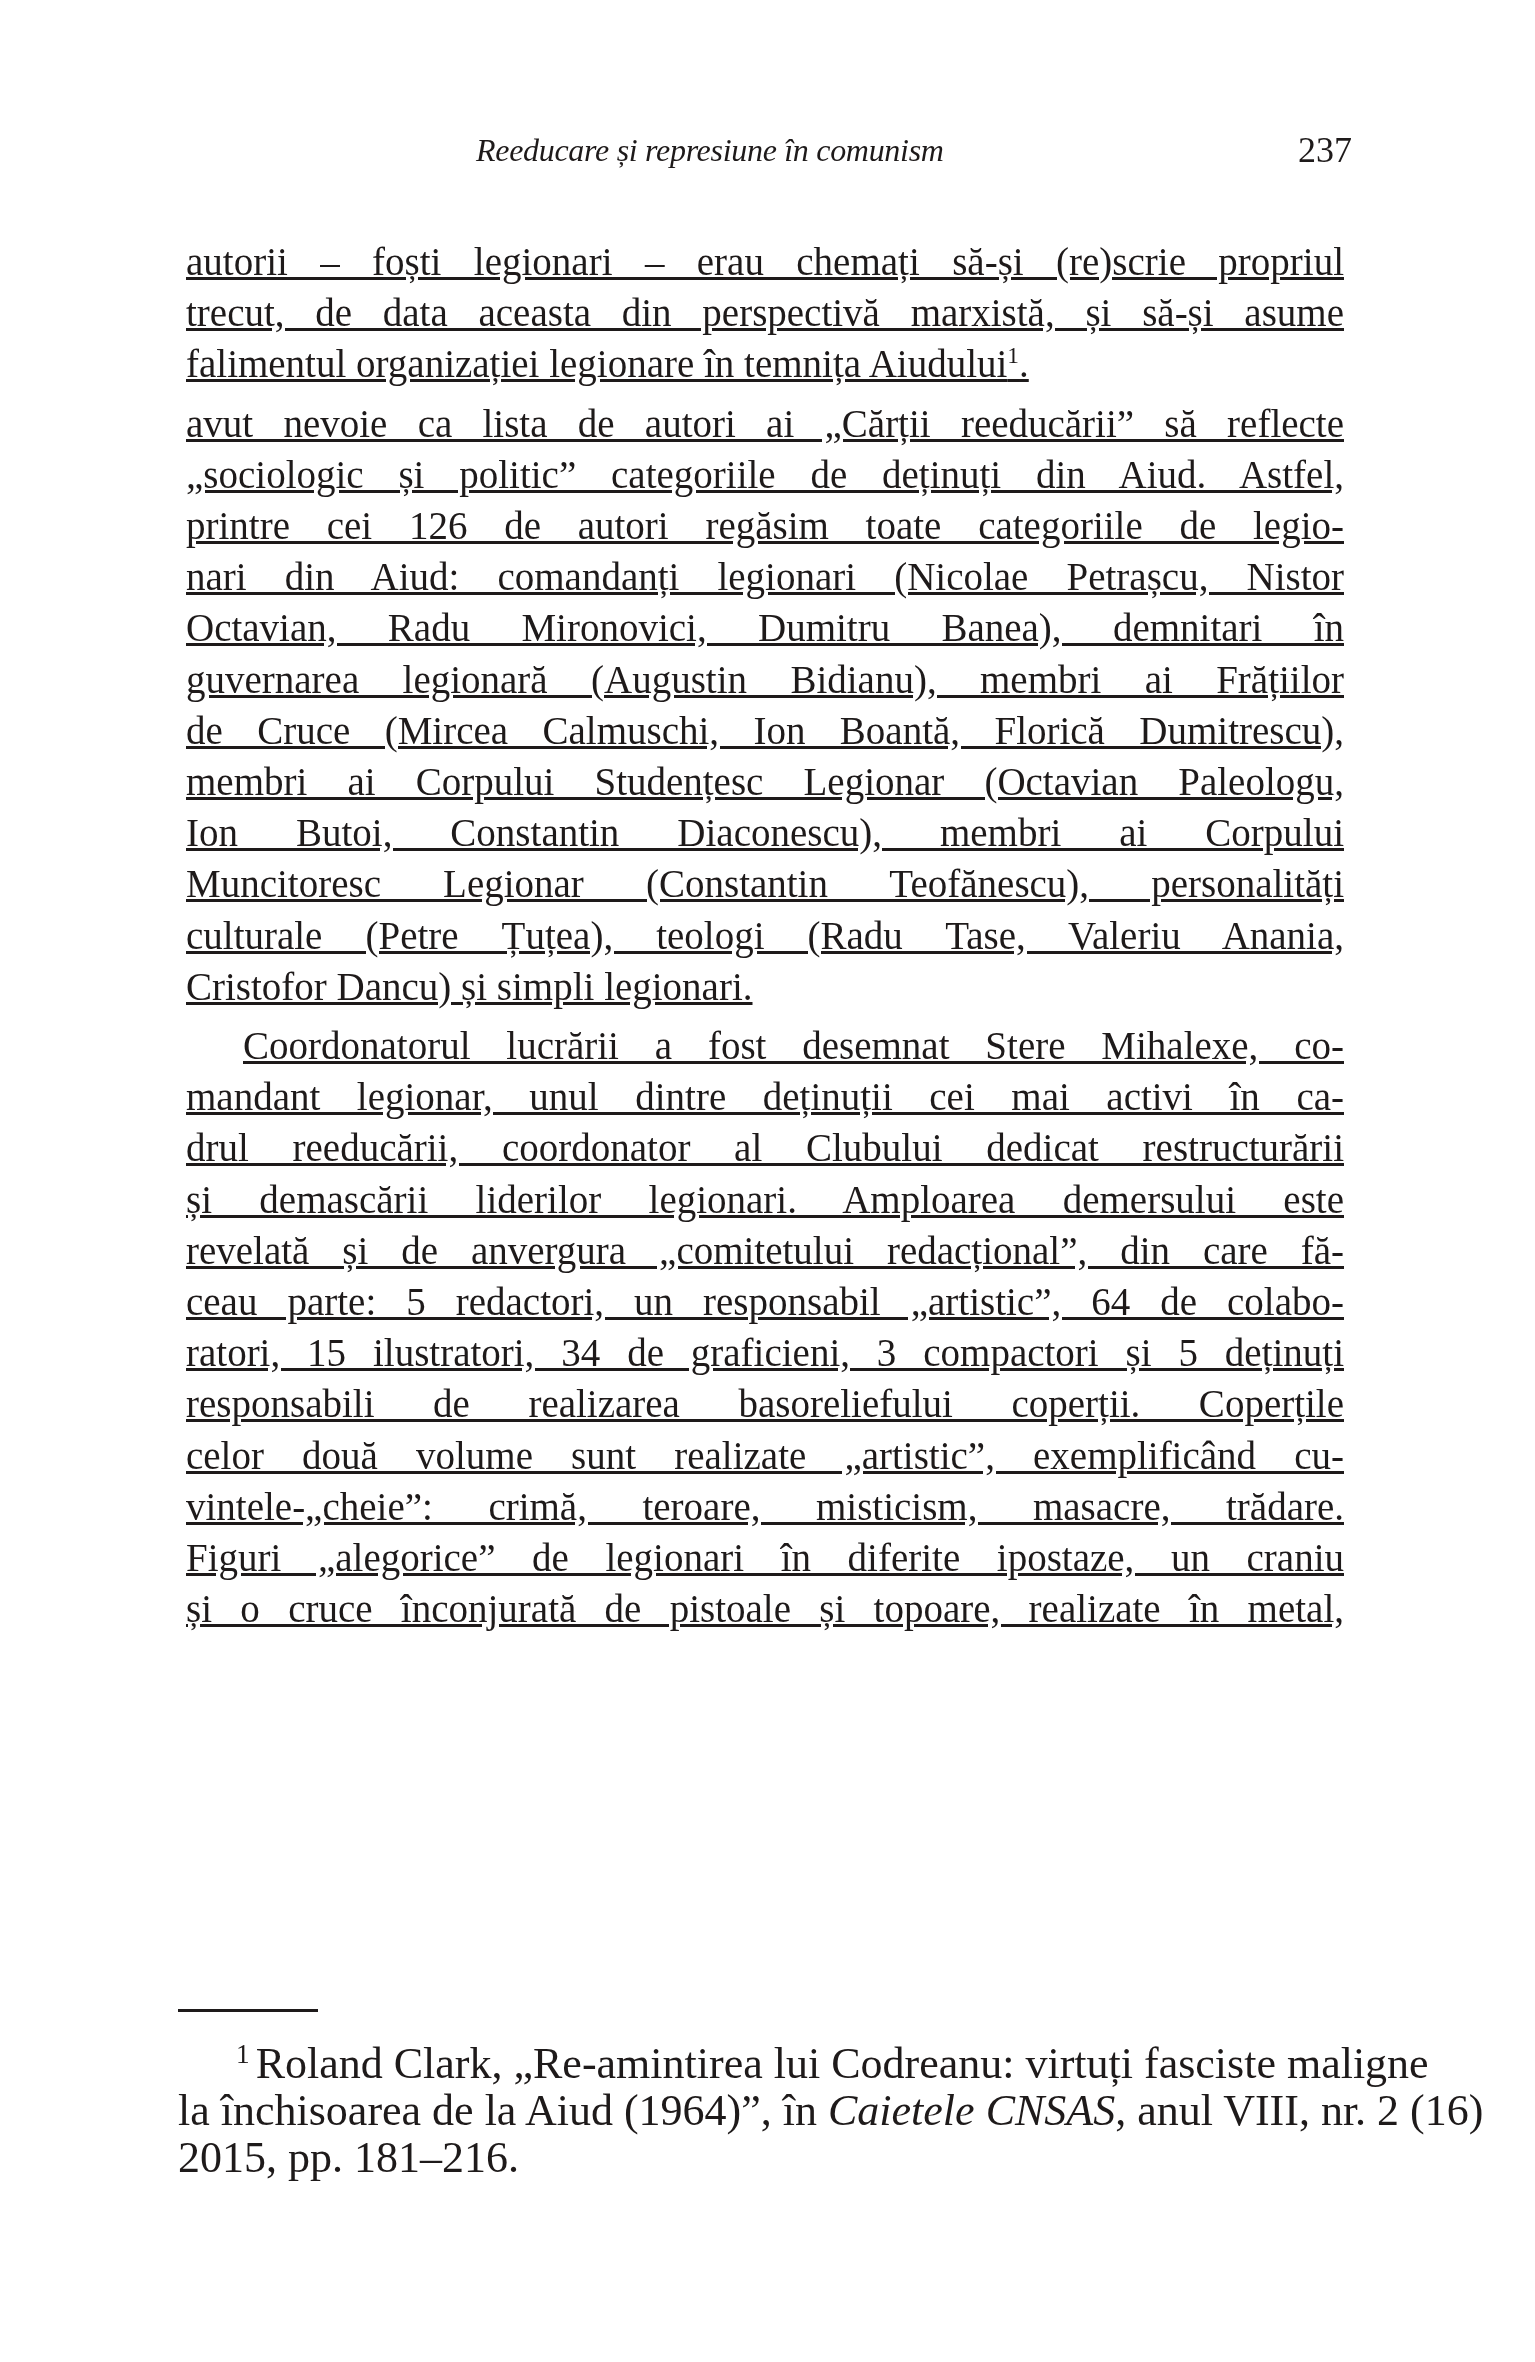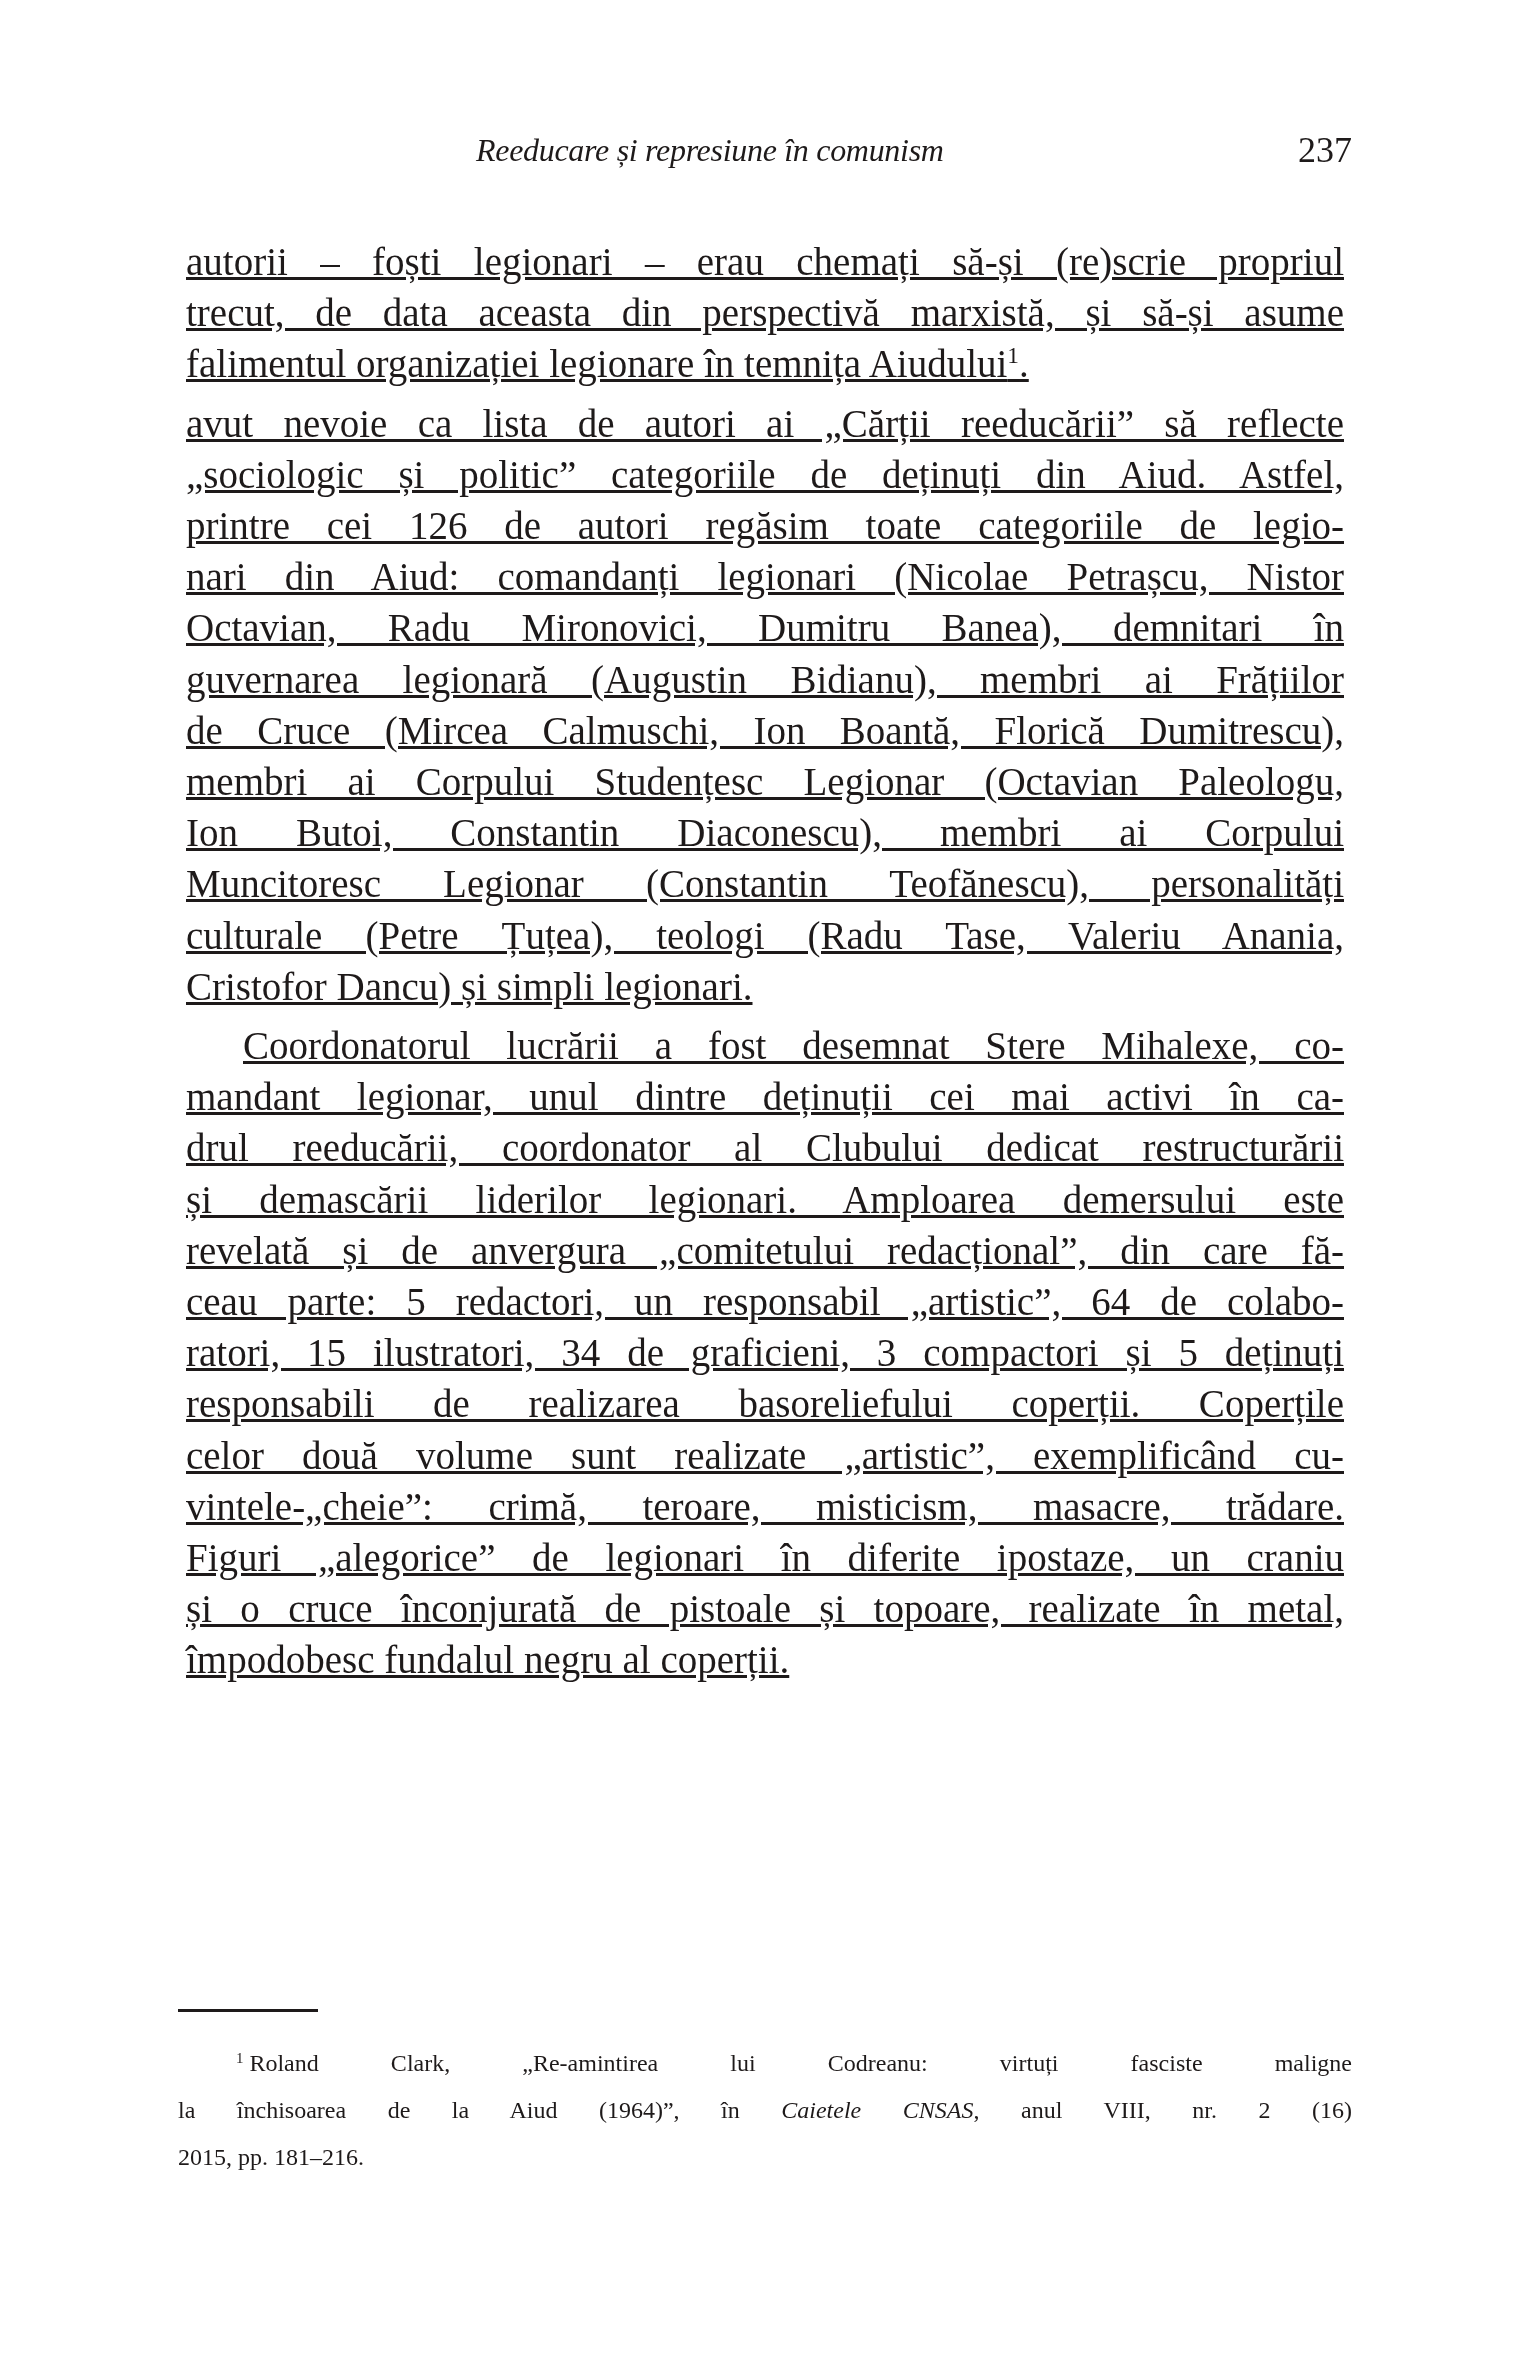--- a/index.html
+++ b/index.html
@@ -30,21 +30,21 @@
   }
   .body-text p { margin: 8px; text-decoration: underline; }
   .line { display: block; text-align: justify; text-align-last: justify; white-space: nowrap; }
   .line.last { text-align-last: left; }
   .footnote-rule {
     position: absolute; left: 178px; top: 2009px; width: 140px; height: 3px; background: #1e1a1a;
   }
   .footnotes {
     position: absolute; left: 178px; top: 2040px; width: 1174px;
     font-family: "Liberation Serif", serif;
-    font-size: 24px; line-height: 47px;
+    font-size: 44px; line-height: 47px;
   }
   .fn-line { display: block; white-space: nowrap; text-align: justify; text-align-last: justify; }
   .fn-line.first { padding-left: 58px; }
   .fn-line.last { text-align-last: left; }
   sup { font-size: 0.6em; line-height: 0; vertical-align: 0.6em; }
   .fn-mark { font-size: 0.62em; vertical-align: 0.55em; line-height: 0; margin-right: 6px; }
   em { font-style: italic; }
 </style>
 </head>
 <body>
@@ -85,21 +85,20 @@
       <span class="line">drul reeducării, coordonator al Clubului dedicat restructurării</span>
       <span class="line">și demascării liderilor legionari. Amploarea demersului este</span>
       <span class="line">revelată și de anvergura „comitetului redacțional”, din care fă-</span>
       <span class="line">ceau parte: 5 redactori, un responsabil „artistic”, 64 de colabo-</span>
       <span class="line">ratori, 15 ilustratori, 34 de graficieni, 3 compactori și 5 deținuți</span>
       <span class="line">responsabili de realizarea basoreliefului coperții. Coperțile</span>
       <span class="line">celor două volume sunt realizate „artistic”, exemplificând cu-</span>
       <span class="line">vintele-„cheie”: crimă, teroare, misticism, masacre, trădare.</span>
       <span class="line">Figuri „alegorice” de legionari în diferite ipostaze, un craniu</span>
       <span class="line">și o cruce înconjurată de pistoale și topoare, realizate în metal,</span>
-      <span class="line last">împodobesc fundalul negru al coperții.</span>
     </p>
   </div>
 
   <div class="footnote-rule"></div>
 
   <div class="footnotes">
     <div>
       <span class="fn-line first"><span class="fn-mark">1</span><span>Roland Clark, „Re-amintirea lui Codreanu: virtuți fasciste maligne</span></span>
       <span class="fn-line"><span>la închisoarea de la Aiud (1964)”, în </span><em>Caietele CNSAS</em><span>, anul VIII, nr. 2 (16)</span></span>
       <span class="fn-line last">2015, pp. 181–216.</span>

